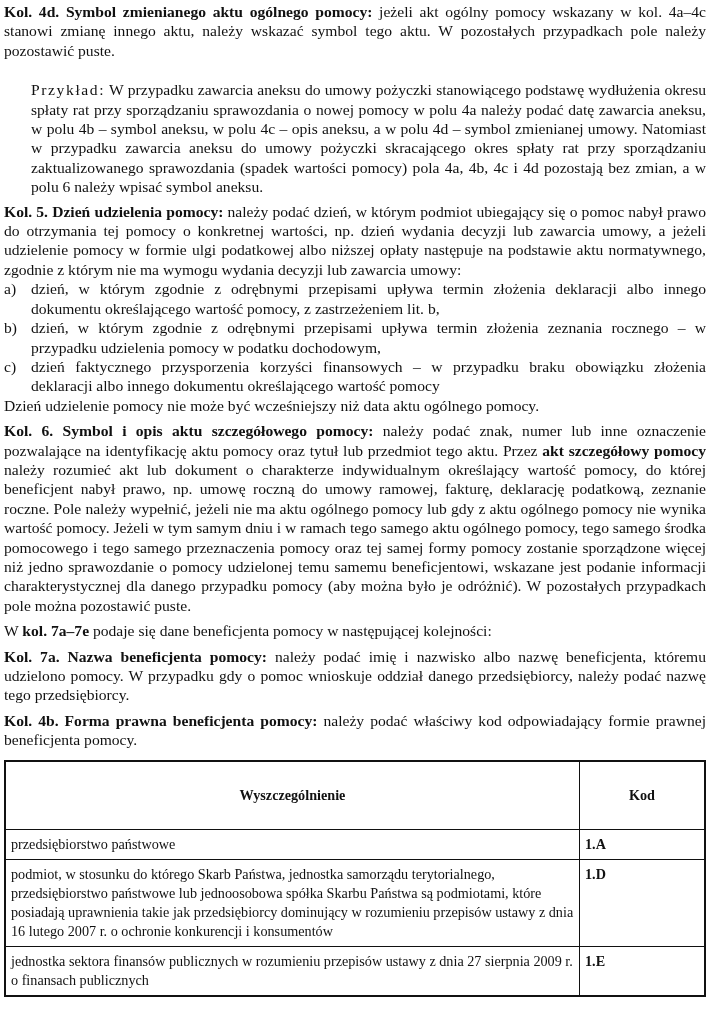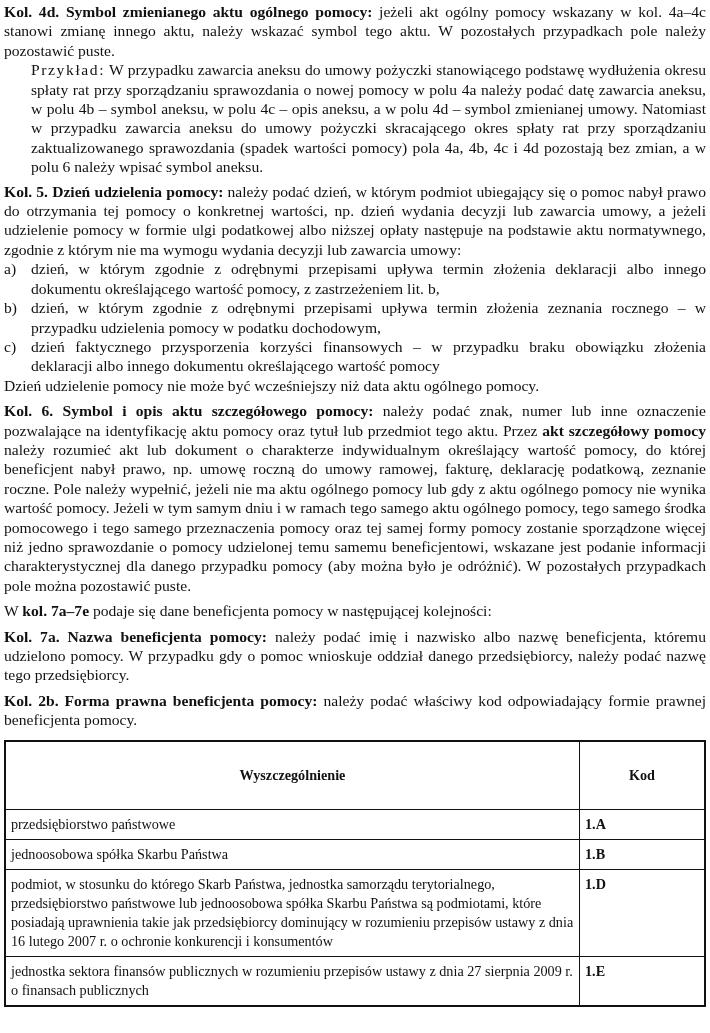--- a/index.html
+++ b/index.html
@@ -25,57 +25,53 @@
   th { font-weight: bold; text-align: center; padding: 24px 5px; }
   td.kod { width: 114px; text-align: left; font-weight: bold; }
   .outer { border: 2px solid #111; }
 </style>
 </head>
 <body>
 
 <div class="page">
 
 
-  <p class="para" style="margin-bottom:0"><b>Kol. 4d. Symbol zmienianego aktu ogólnego pomocy:</b><span> jeżeli akt ogólny pomocy wskazany w kol. 4a–4c stanowi zmianę innego aktu, należy wskazać symbol tego aktu. W pozostałych przypadkach pole należy pozostawić puste.</span></p>
+  <p class="para" style="margin-bottom:20px"><b>Kol. 4d. Symbol zmienianego aktu ogólnego pomocy:</b><span> jeżeli akt ogólny pomocy wskazany w kol. 4a–4c stanowi zmianę innego aktu, należy wskazać symbol tego aktu. W pozostałych przypadkach pole należy pozostawić puste.</span></p>
 
   <p class="example"><span class="spaced">Przykład:</span><span> W przypadku zawarcia aneksu do umowy pożyczki stanowiącego podstawę wydłużenia okresu spłaty rat przy sporządzaniu sprawozdania o nowej pomocy w polu 4a należy podać datę zawarcia aneksu, w polu 4b – symbol aneksu, w polu 4c – opis aneksu, a w polu 4d – symbol zmienianej umowy. Natomiast w przypadku zawarcia aneksu do umowy pożyczki skracającego okres spłaty rat przy sporządzaniu zaktualizowanego sprawozdania (spadek wartości pomocy) pola 4a, 4b, 4c i 4d pozostają bez zmian, a w polu 6 należy wpisać symbol aneksu.</span></p>
 
   <div class="para">
     <p><b>Kol. 5. Dzień udzielenia pomocy:</b><span> należy podać dzień, w którym podmiot ubiegający się o pomoc nabył prawo do otrzymania tej pomocy o konkretnej wartości, np. dzień wydania decyzji lub zawarcia umowy, a jeżeli udzielenie pomocy w formie ulgi podatkowej albo niższej opłaty następuje na podstawie aktu normatywnego, zgodnie z którym nie ma wymogu wydania decyzji lub zawarcia umowy:</span></p>
     <ul class="list">
       <li><span class="lbl">a)</span><span>dzień, w którym zgodnie z odrębnymi przepisami upływa termin złożenia deklaracji albo innego dokumentu określającego wartość pomocy, z zastrzeżeniem lit. b,</span></li>
       <li><span class="lbl">b)</span><span>dzień, w którym zgodnie z odrębnymi przepisami upływa termin złożenia zeznania rocznego – w przypadku udzielenia pomocy w podatku dochodowym,</span></li>
       <li><span class="lbl">c)</span><span>dzień faktycznego przysporzenia korzyści finansowych – w przypadku braku obowiązku złożenia deklaracji albo innego dokumentu określającego wartość pomocy</span></li>
     </ul>
     <p>Dzień udzielenie pomocy nie może być wcześniejszy niż data aktu ogólnego pomocy.</p>
   </div>
 
   <p class="para"><b>Kol. 6. Symbol i opis aktu szczegółowego pomocy:</b><span> należy podać znak, numer lub inne oznaczenie pozwalające na identyfikację aktu pomocy oraz tytuł lub przedmiot tego aktu. Przez </span><b>akt szczegółowy pomocy</b><span> należy rozumieć akt lub dokument o charakterze indywidualnym określający wartość pomocy, do której beneficjent nabył prawo, np. umowę roczną do umowy ramowej, fakturę, deklarację podatkową, zeznanie roczne. Pole należy wypełnić, jeżeli nie ma aktu ogólnego pomocy lub gdy z aktu ogólnego pomocy nie wynika wartość pomocy. Jeżeli w tym samym dniu i w ramach tego samego aktu ogólnego pomocy, tego samego środka pomocowego i tego samego przeznaczenia pomocy oraz tej samej formy pomocy zostanie sporządzone więcej niż jedno sprawozdanie o pomocy udzielonej temu samemu beneficjentowi, wskazane jest podanie informacji charakterystycznej dla danego przypadku pomocy (aby można było je odróżnić). W pozostałych przypadkach pole można pozostawić puste.</span></p>
 
   <p class="para"><span>W </span><b>kol. 7a–7e</b><span> podaje się dane beneficjenta pomocy w następującej kolejności:</span></p>
 
   <p class="para"><b>Kol. 7a. Nazwa beneficjenta pomocy:</b><span> należy podać imię i nazwisko albo nazwę beneficjenta, któremu udzielono pomocy. W przypadku gdy o pomoc wnioskuje oddział danego przedsiębiorcy, należy podać nazwę tego przedsiębiorcy.</span></p>
 
-  <p class="para"><b>Kol. 2b. Forma prawna beneficjenta pomocy:</b><span> należy podać właściwy kod odpowiadający formie prawnej beneficjenta pomocy.</span></p>
+  <p class="para"><b>Kol. 4b. Forma prawna beneficjenta pomocy:</b><span> należy podać właściwy kod odpowiadający formie prawnej beneficjenta pomocy.</span></p>
 
   <table class="outer">
     <thead>
       <tr>
         <th>Wyszczególnienie</th>
         <th style="width:114px">Kod</th>
       </tr>
     </thead>
     <tbody>
       <tr>
         <td>przedsiębiorstwo państwowe</td>
         <td class="kod">1.A</td>
-      </tr>
-      <tr>
-        <td>jednoosobowa spółka Skarbu Państwa</td>
-        <td class="kod">1.B</td>
       </tr>
       <tr>
         <td>podmiot, w stosunku do którego Skarb Państwa, jednostka samorządu terytorialnego, przedsiębiorstwo państwowe lub jednoosobowa spółka Skarbu Państwa są podmiotami, które posiadają uprawnienia takie jak przedsiębiorcy dominujący w rozumieniu przepisów ustawy z dnia 16 lutego 2007 r. o ochronie konkurencji i konsumentów</td>
         <td class="kod">1.D</td>
       </tr>
       <tr>
         <td>jednostka sektora finansów publicznych w rozumieniu przepisów ustawy z dnia 27 sierpnia 2009 r. o finansach publicznych</td>
         <td class="kod">1.E</td>
       </tr>
 

